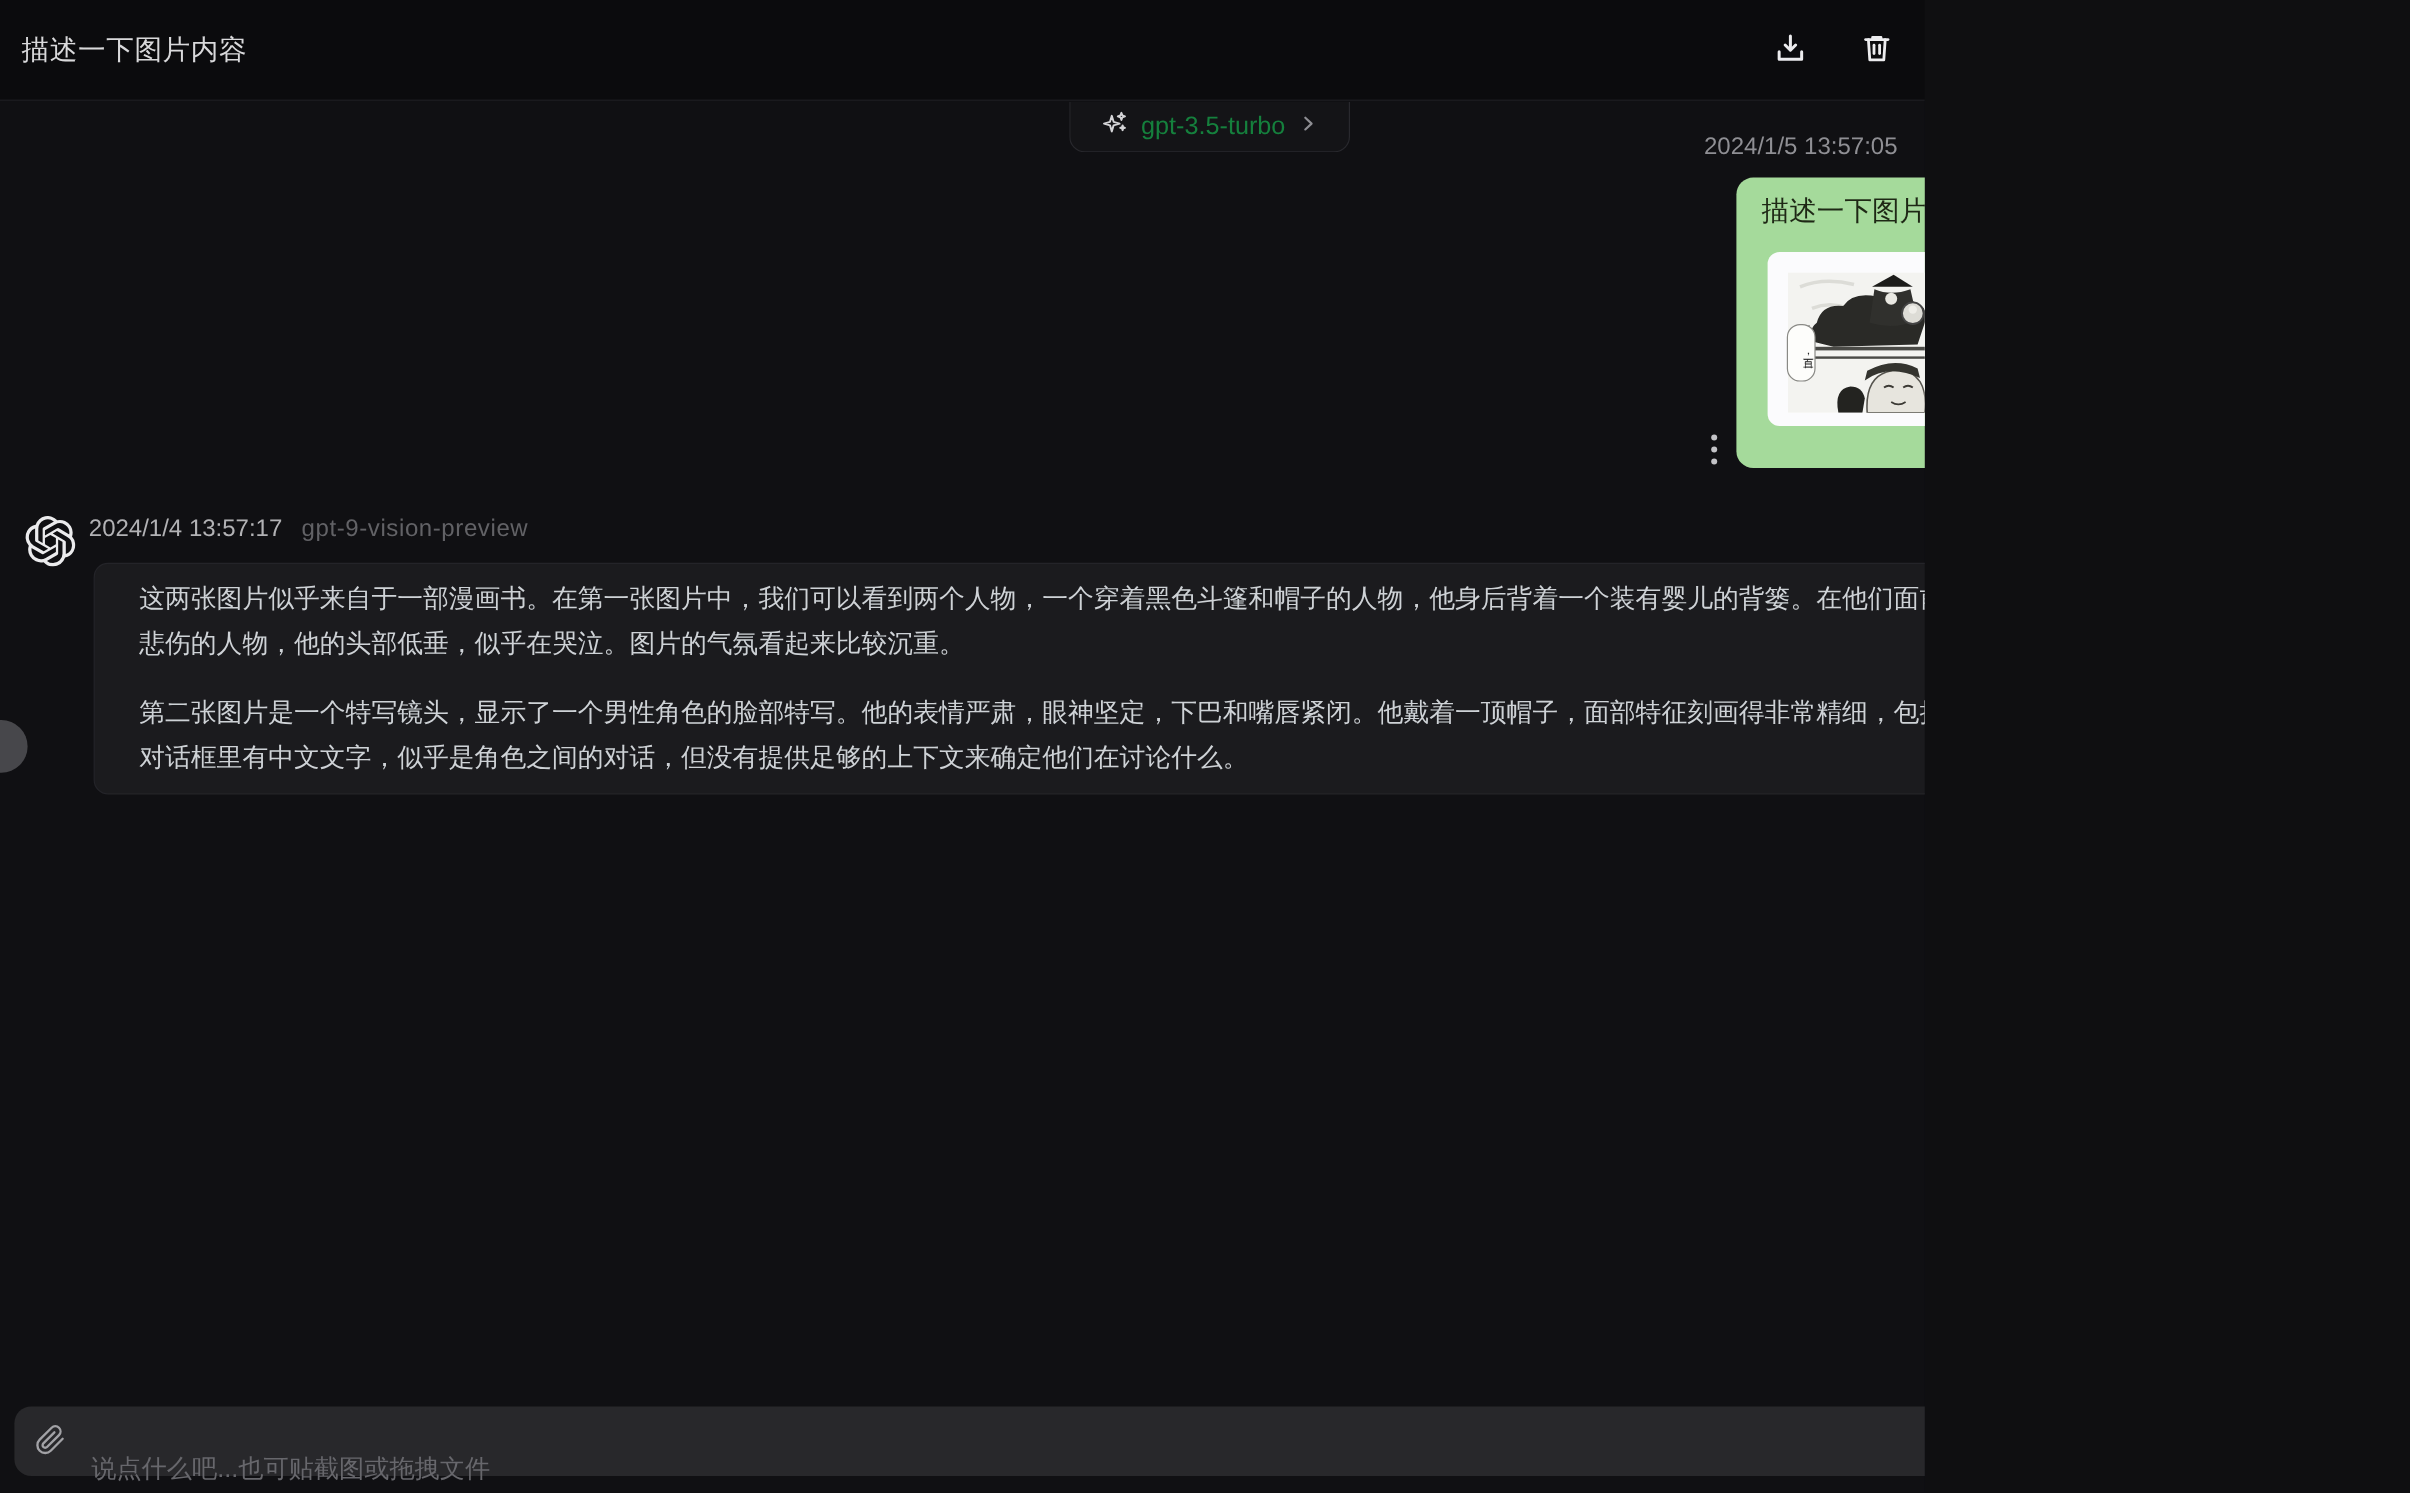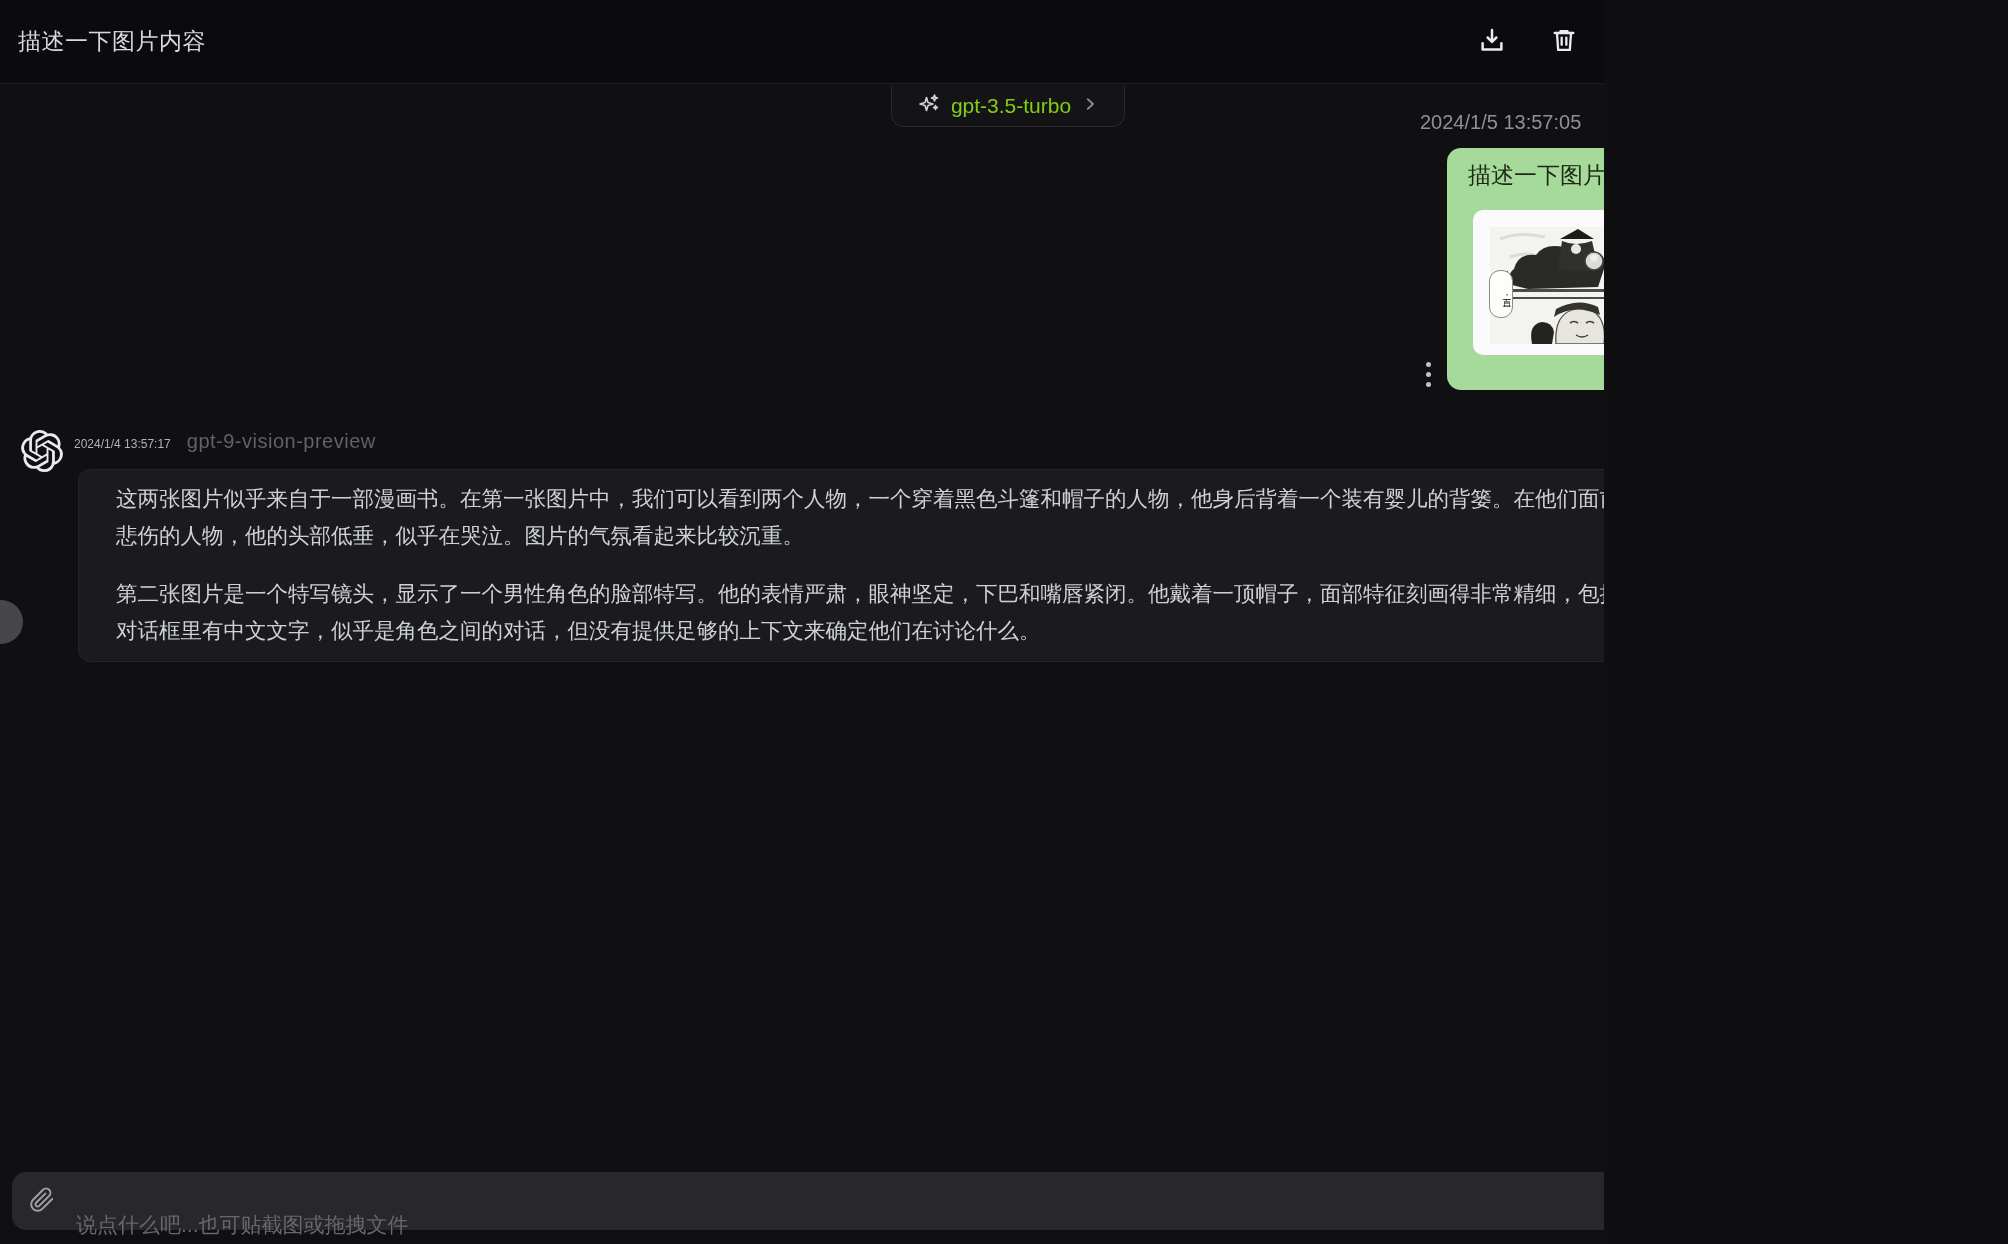--- a/index.html
+++ b/index.html
@@ -15,21 +15,21 @@
   .topbar-actions{margin-left:auto;display:flex;gap:40px;align-items:center;padding-right:6px;}
   .icon-btn{width:32px;height:32px;display:flex;align-items:center;justify-content:center;
             cursor:pointer;background:none;border:none;padding:0;}
   .icon-btn svg{stroke:#ececee;}
 
   
   .model-chip{position:absolute;left:891px;top:85px;width:232px;height:41px;
               background:#141417;border:1px solid #29292e;border-top:none;
               border-radius:0 0 13px 13px;display:flex;align-items:center;
               justify-content:center;gap:10px;cursor:pointer;z-index:6;}
-  .model-chip-label{color:#84cc16;font-size:21px;}
+  .model-chip-label{color:#15803d;font-size:21px;}
 
   
   .u-timestamp{position:absolute;left:1420px;top:111px;color:#8f8f94;font-size:20px;}
   .u-avatar{position:absolute;left:1949px;top:112px;width:44px;height:44px;border-radius:50%;
             background:#ffffff;display:flex;align-items:center;justify-content:center;cursor:pointer;}
   .u-bubble{position:absolute;left:1447px;top:148px;width:487px;height:242px;
             background:#a5da9b;border-radius:14px;}
   .u-bubble-text{position:absolute;left:21px;top:12px;color:#1e2815;font-size:23px;}
   .u-cards{position:absolute;left:26px;top:62px;display:flex;gap:12px;}
   .img-card{width:211px;height:145px;background:#fbfbfd;border-radius:10px;position:relative;
@@ -44,21 +44,21 @@
         line-height:11px;padding-top:4px;}
   .sp-b-left{left:12px;top:44px;width:40px;height:78px;border-radius:15px;font-size:10px;
         line-height:13px;padding-top:5px;}
   .sp-b-right{right:8px;top:6px;width:27px;height:80px;border-radius:12px;font-size:10px;
         line-height:12px;padding-top:6px;}
   .u-more{position:absolute;left:1422px;top:358px;}
 
   
   .a-avatar{position:absolute;left:21px;top:430px;width:42px;height:42px;}
   .a-header{position:absolute;left:74px;top:430px;display:flex;gap:16px;align-items:baseline;}
-  .a-timestamp{color:#b2b2b5;font-size:12px;}
+  .a-timestamp{color:#b2b2b5;font-size:20px;}
   .a-model{color:#626266;font-size:20px;letter-spacing:.5px;}
   .a-bubble{position:absolute;left:78px;top:469px;width:1888px;box-sizing:border-box;
             background:#1b1b1e;border:1px solid #242429;border-radius:12px;
             padding:11px 37px;color:#ced2d6;font-size:21.5px;line-height:37px;}
   .a-bubble p{margin:0;}
   .a-bubble p + p{margin-top:21px;}
   .a-actions{position:absolute;left:1977px;top:597px;display:flex;flex-direction:column;
              gap:12px;align-items:center;}
 
   

